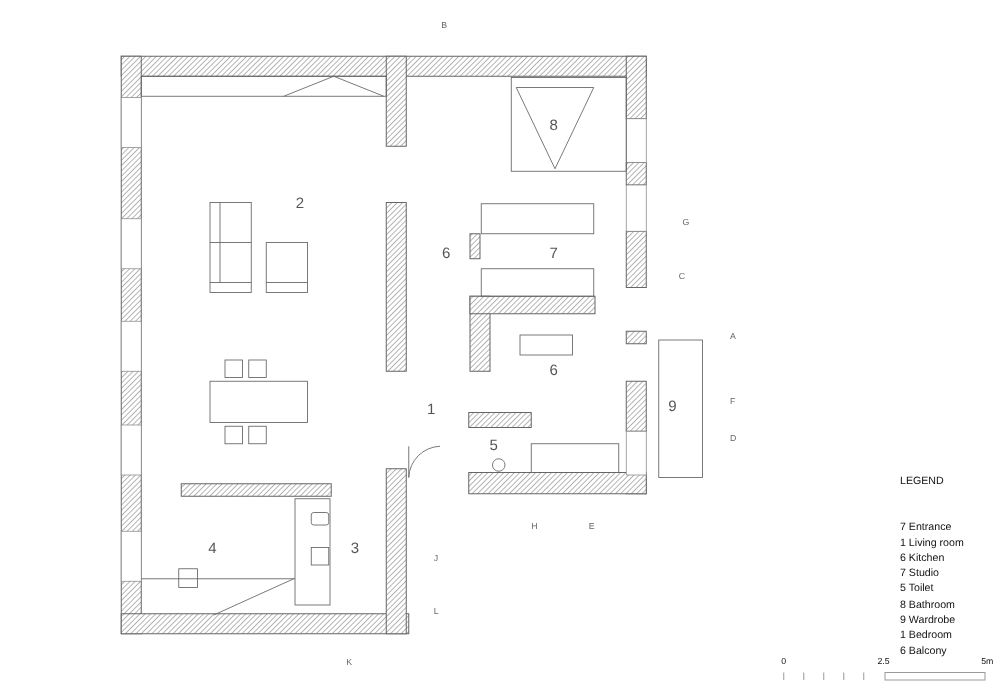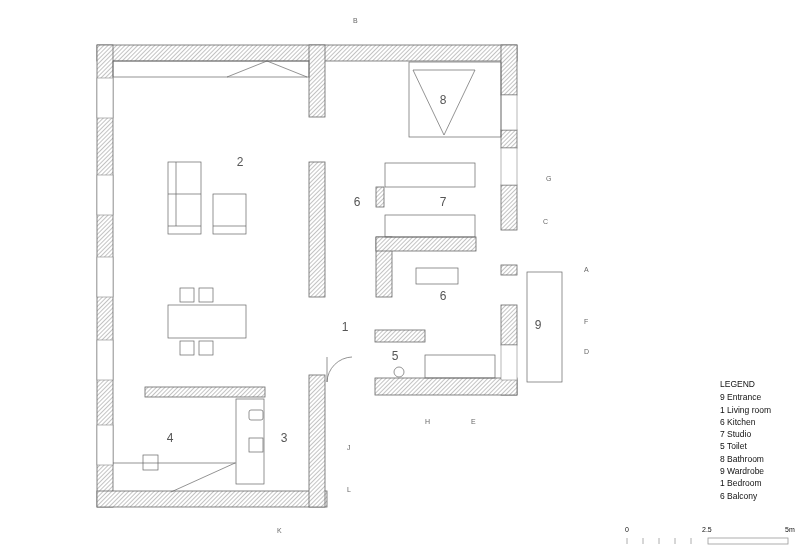--- a/index.html
+++ b/index.html
@@ -1,21 +1,21 @@
 <!DOCTYPE html>
 <html><head>
 <meta charset="utf-8">
 <style>
   html,body{margin:0;padding:0;background:#fff;}
   body{width:800px;height:550px;position:relative;overflow:hidden;font-family:"Liberation Sans",sans-serif;}
   #plan{position:absolute;left:0;top:0;}
   .room-label{position:absolute;font-size:12px;color:#555;transform:translate(-50%,-50%);}
   .sec{position:absolute;font-size:7px;color:#666;}
   .legend{position:absolute;left:720px;top:378px;font-size:8.5px;color:#111;line-height:12.3px;}
-  .legend .title{margin-bottom:1px;}
+  .legend .title{margin-bottom:25px;}
   .scale-lbl{position:absolute;font-size:7px;color:#111;}
 </style>
 </head>
 <body>
 
 <svg id="plan" width="800" height="550" viewBox="0 0 800 550">
   <defs>
     <pattern id="hatch" width="3" height="3" patternUnits="userSpaceOnUse" patternTransform="rotate(45)">
       <rect width="3" height="3" fill="#fff"></rect>
       <line x1="0" y1="0" x2="0" y2="3" stroke="#888" stroke-width="1"></line>
@@ -111,21 +111,21 @@
   <span class="sec" style="left:584px;top:318px">F</span>
   <span class="sec" style="left:546px;top:175px">G</span>
   <span class="sec" style="left:425px;top:418px">H</span>
   <span class="sec" style="left:347px;top:444px">J</span>
   <span class="sec" style="left:277px;top:527px">K</span>
   <span class="sec" style="left:347px;top:486px">L</span>
 </div>
 
 <div class="legend">
   <div class="title">LEGEND</div>
-  <div>9 Entrance</div>
+  <div>7 Entrance</div>
   <div>1 Living room</div>
   <div>6 Kitchen</div>
   <div>7 Studio</div>
   <div>5 Toilet</div>
   <div>8 Bathroom</div>
   <div>9 Wardrobe</div>
   <div>1 Bedroom</div>
   <div>6 Balcony</div>
 </div>
 

